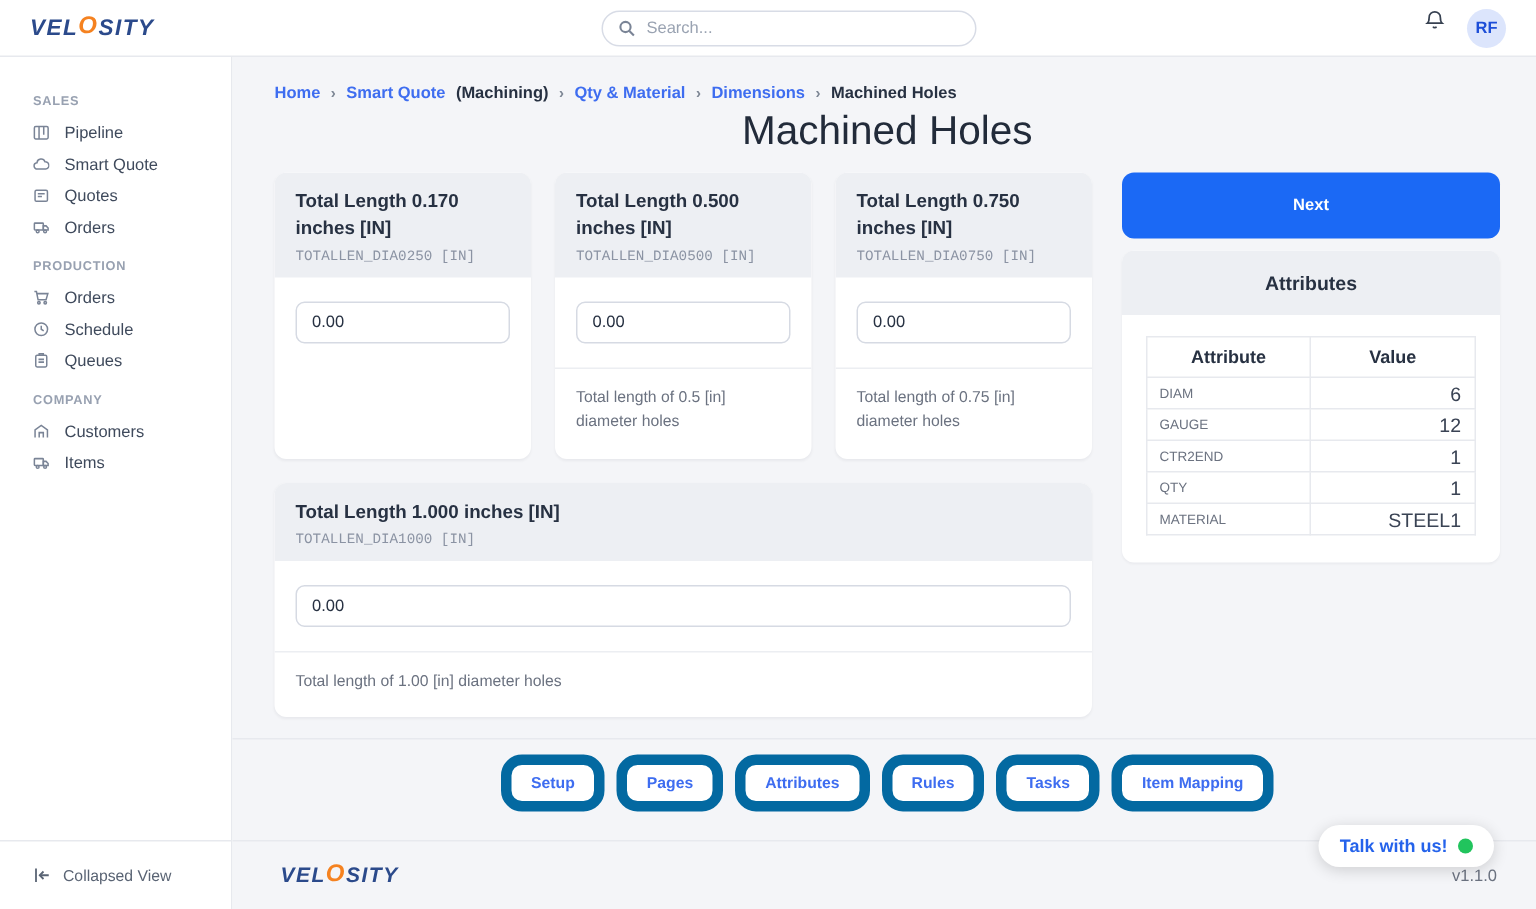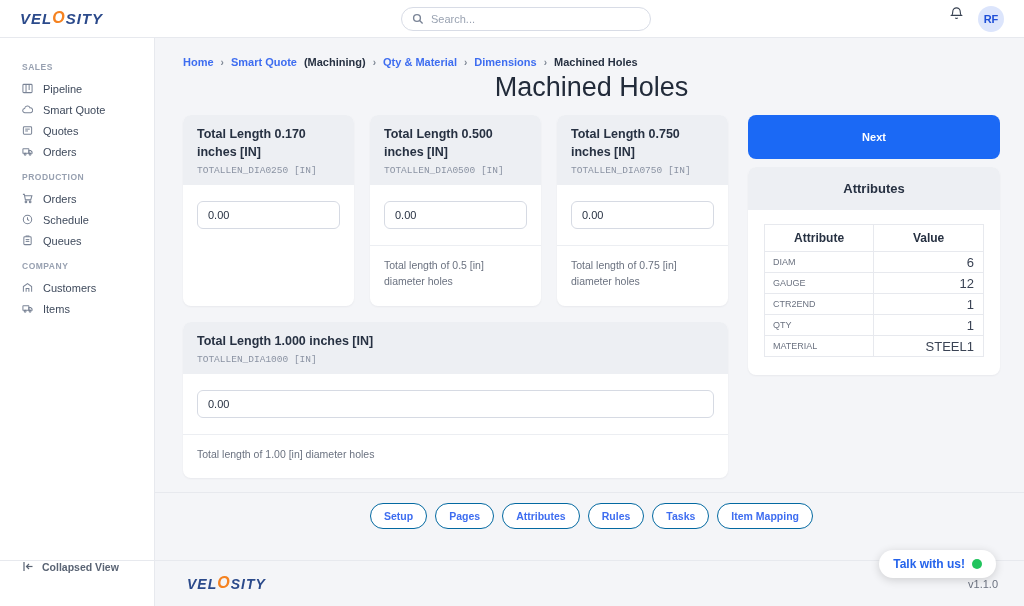--- a/index.html
+++ b/index.html
@@ -23,21 +23,21 @@
   .topbar-right{display:flex;align-items:flex-start;gap:14px;}
   .avatar{width:26px;height:26px;border-radius:50%;background:#dce5fc;color:#1d4ed8;font-weight:bold;font-size:11px;display:flex;align-items:center;justify-content:center;cursor:pointer;}
   .iconbtn{background:none;border:none;cursor:pointer;display:flex;align-items:center;}
 
   
   .shell{flex:1;display:flex;min-height:0;}
   .sidebar{width:155px;flex:none;background:#fff;border-right:1px solid var(--border);display:flex;flex-direction:column;padding-top:14px;}
   .side-section-label{font-size:8.5px;font-weight:bold;letter-spacing:.5px;color:var(--textfaint);padding:0 22px;margin:10px 0 6px;}
   .side-item{display:flex;align-items:center;gap:10px;padding:4.5px 22px;font-size:11px;color:#3f4a5c;cursor:pointer;}
   .side-item svg{flex:none;}
-  .sidebar-footer{margin-top:auto;height:46px;border-top:1px solid var(--border);display:flex;gap:8px;padding:0 22px;font-size:10.5px;color:#5a6474;cursor:pointer;font-weight:bold;}
+  .sidebar-footer{margin-top:auto;height:46px;border-top:1px solid var(--border);display:flex;align-items:center;gap:8px;padding:0 22px;font-size:10.5px;color:#5a6474;cursor:pointer;}
 
   
   .main{flex:1;background:var(--bg);display:flex;flex-direction:column;min-width:0;position:relative;}
   .content{flex:1;padding:18px 24px 0 28px;display:flex;flex-direction:column;}
   .breadcrumb{display:flex;align-items:center;gap:7px;font-size:11px;font-weight:600;flex-wrap:wrap;}
   .crumb-link{color:var(--link);cursor:pointer;text-decoration:none;}
   .crumb-current,.crumb-suffix{color:var(--textdark);}
   .crumb-sep{color:#7d8694;font-size:10px;font-weight:bold;}
   .page-title{text-align:center;font-size:27px;font-weight:400;color:#222b3a;margin:4px 0 12px;}
 
@@ -58,21 +58,21 @@
   .attr-header{background:var(--cardhead);padding:14px;text-align:center;font-weight:bold;font-size:13px;color:var(--textdark);}
   .attr-body{padding:14px 16px 18px;}
   .attr-table{width:100%;border-collapse:collapse;}
   .attr-table th{border:1px solid var(--border);font-size:12px;font-weight:bold;color:var(--textdark);text-align:center;padding:6px 8px;}
   .attr-table td{border:1px solid var(--border);}
   .td-name{font-size:9px;color:var(--textgray);padding:5px 8px;}
   .td-value{font-size:13px;color:#3a4354;text-align:right;padding:2px 9px;}
 
   .divider{border:none;border-top:1px solid var(--border);margin:14px -24px 0 -28px;}
   .tabs-row{display:flex;justify-content:center;gap:8px;padding:10px 0 12px;}
-  .tab-pill{background:#fff;border:1px solid #0369a1;color:var(--link);font-weight:bold;font-size:10.5px;padding:6px 13px;border-radius:14px;cursor:pointer;font-family:"Liberation Sans",sans-serif;}
+  .tab-pill{background:#fff;border:7px solid #0369a1;color:var(--link);font-weight:bold;font-size:10.5px;padding:6px 13px;border-radius:14px;cursor:pointer;font-family:"Liberation Sans",sans-serif;}
 
   .page-footer{height:46px;flex:none;border-top:1px solid var(--border);display:flex;align-items:center;padding:0 26px 0 32px;}
   .page-footer .logo{font-size:14px;}
   .version{margin-left:auto;font-size:11px;color:var(--textgray);}
   .chat-bubble{position:absolute;right:28px;bottom:28px;background:#fff;border-radius:16px;padding:7px 14px;display:flex;align-items:center;gap:7px;box-shadow:0 2px 10px rgba(0,0,0,.16);cursor:pointer;}
   .chat-bubble span{color:#2563eb;font-weight:bold;font-size:12px;}
   .chat-dot{width:10px;height:10px;border-radius:50%;background:var(--green);}
   .icon-gray{color:#7a8496;}
 </style>
 </head>

